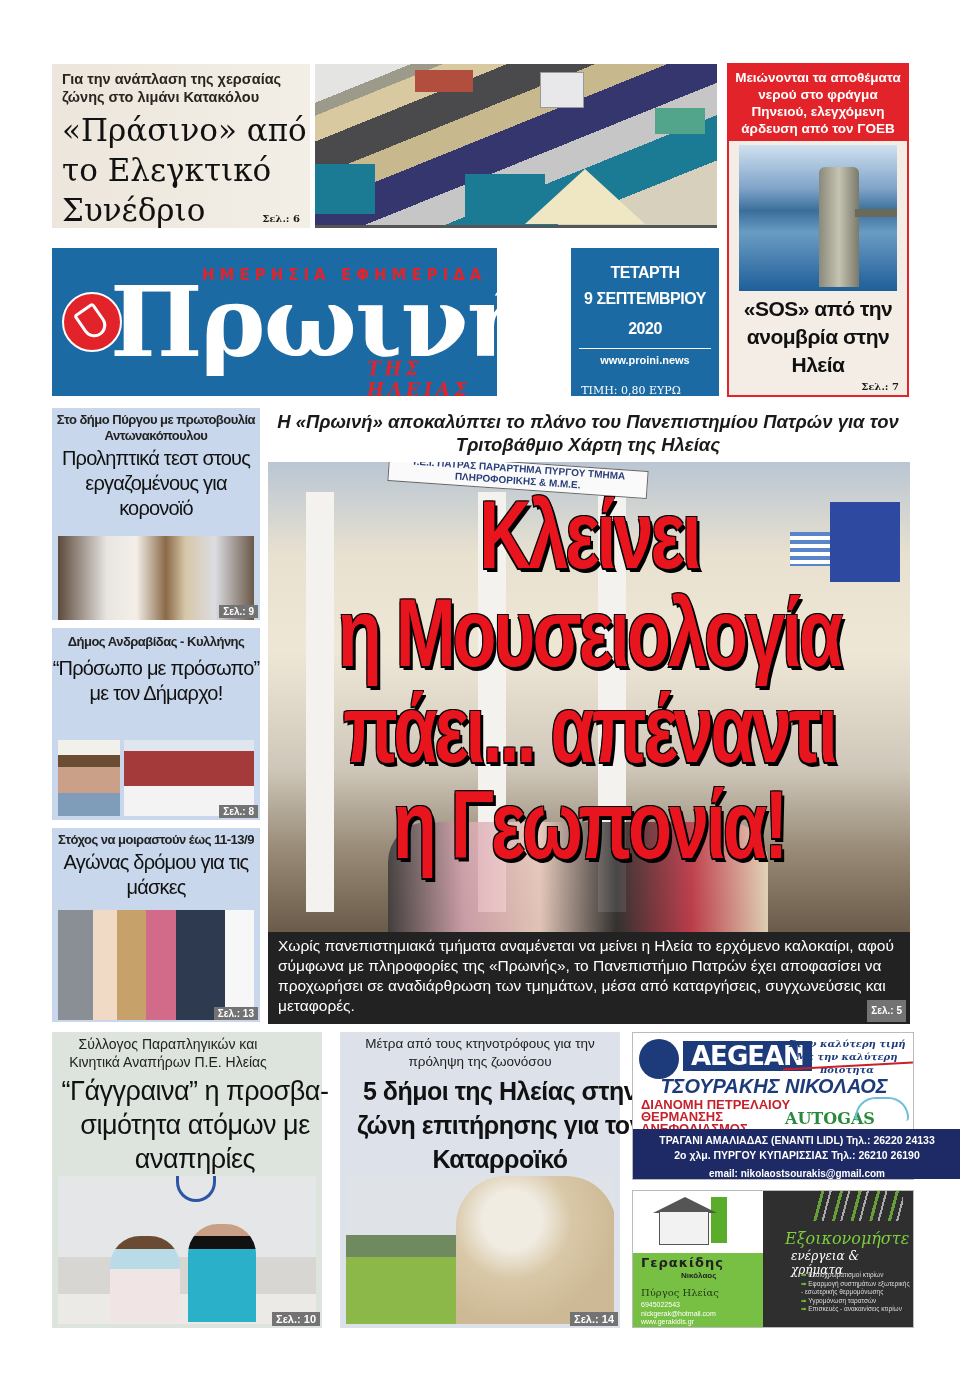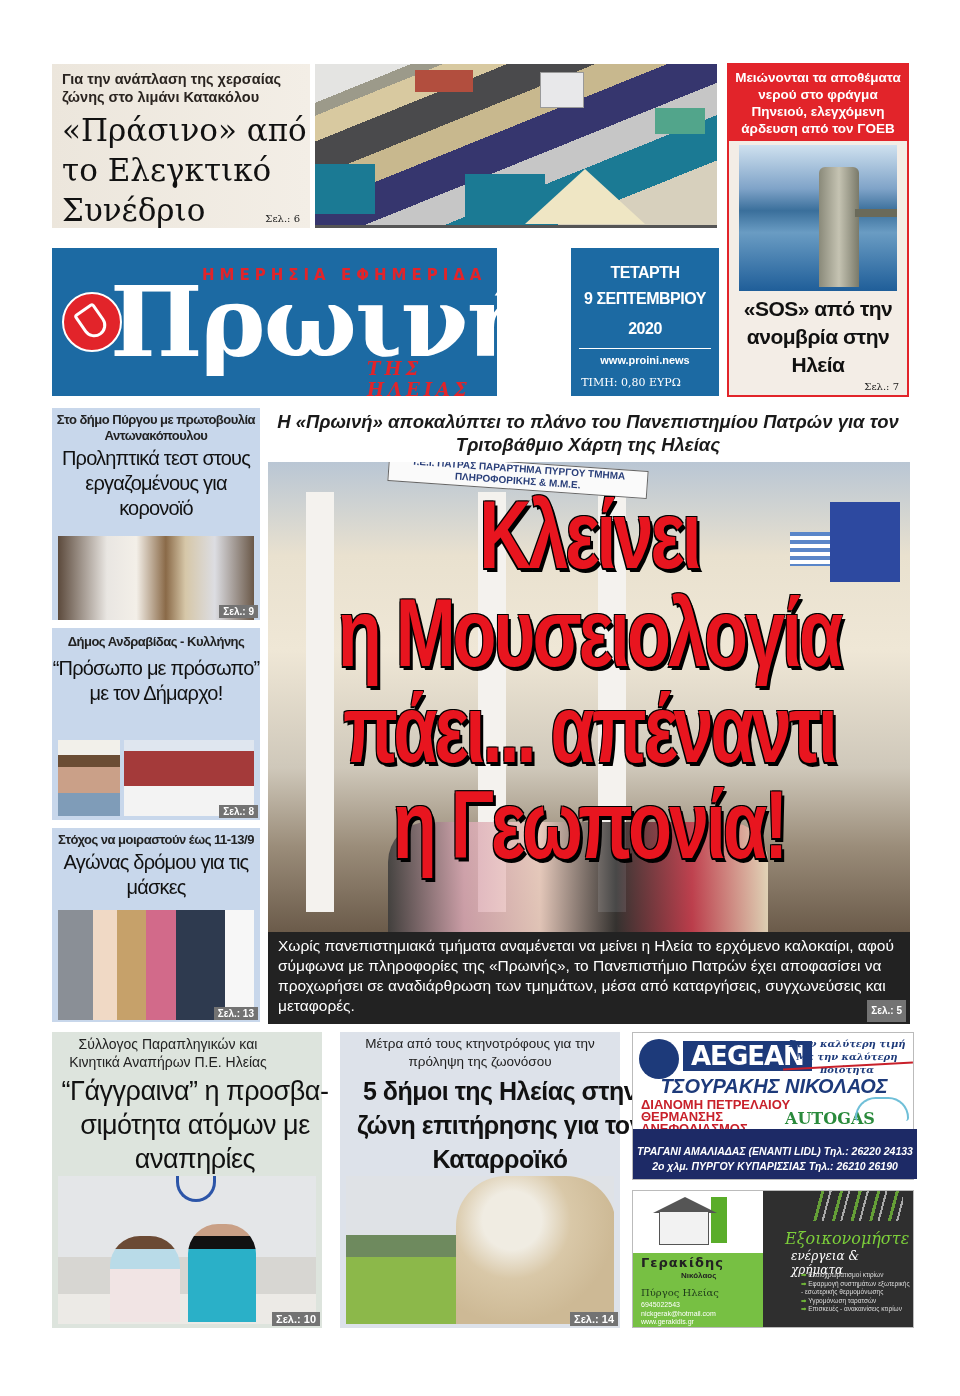--- a/index.html
+++ b/index.html
@@ -1,19 +1,19 @@
 <!DOCTYPE html>
 <html><head>
 <meta charset="utf-8">
 <style>
   * { box-sizing: border-box; margin: 0; padding: 0; }
   html, body { width: 960px; height: 1396px; background: #ffffff; overflow: hidden; }
   body { position: relative; font-family: "Liberation Sans", "DejaVu Sans", sans-serif; color: #1a1a1a; }
   .abs { position: absolute; }
-  .sel { position: absolute; font-family: "DejaVu Serif", serif; font-size: 10px; font-weight: normal; }
+  .sel { position: absolute; font-family: "DejaVu Serif", serif; font-size: 10px; font-weight: bold; }
   .sel-red { background: #737373; color: #fff; padding: 1px 4px; font-family: "Liberation Sans", sans-serif; font-size: 11px; font-weight: bold; }
   .photo { position: absolute; overflow: hidden; }
 
   
   #teaser-port { left: 52px; top: 64px; width: 258px; height: 164px; background: linear-gradient(90deg,#ece6dc,#f3eee6); }
   #teaser-port .kicker { position: absolute; left: 10px; top: 6px; width: 250px; font-size: 14.5px; line-height: 18px; font-weight: bold; color: #2a2420; }
   #teaser-port .headline { position: absolute; left: 10px; top: 46px; width: 260px; font-family: "DejaVu Serif", serif; font-size: 31px; line-height: 40px; color: #111; }
   #teaser-port .sel { right: 10px; bottom: 4px; }
 
   #port-render { left: 315px; top: 64px; width: 402px; height: 164px; background:
@@ -40,21 +40,21 @@
   #masthead .logo-circle { position:absolute; left:10px; top:44px; width:60px; height:60px; border-radius:50%; background:#e2242a; border:2px solid #fff; }
   #masthead .logo-circle .nib { position:absolute; left:16px; top:12px; width:24px; height:32px; border:3px solid #fff; border-radius:4px 4px 14px 14px; transform:rotate(-35deg); }
   #masthead .brand { position:absolute; left:58px; top:14px; font-family:"DejaVu Serif", serif; font-weight:bold; font-size:98px; line-height:120px; color:#fff; letter-spacing:-2px; }
   #masthead .tagline-top { position:absolute; left:150px; top:18px; font-size:15px; font-weight:bold; letter-spacing:5px; color:#e2242a; font-family:"DejaVu Sans", sans-serif; }
   #masthead .tagline-bottom { position:absolute; left:315px; top:110px; font-family:"DejaVu Serif", serif; font-style:italic; font-size:18px; font-weight:bold; letter-spacing:4px; color:#e2242a; }
 
   #datebox { left: 571px; top: 248px; width: 148px; height: 148px; background: #1c6aa3; color: #fff; text-align:center; }
   #datebox .d1 { position:absolute; left:0; width:148px; font-family:"Liberation Sans Narrow","Liberation Sans",sans-serif; font-weight:bold; font-size:16px; letter-spacing:-0.5px; }
   #datebox .rule { position:absolute; left:8px; top:100px; width:132px; height:1px; background:#fff; }
   #datebox .web { position:absolute; left:0; top:106px; width:148px; font-size:11px; font-weight:bold; }
-  #datebox .price { position:absolute; left:0; top:128px; width:120px; font-size:11px; font-family:"DejaVu Serif", serif; }
+  #datebox .price { position:absolute; left:0; top:136px; width:120px; font-size:11px; font-family:"DejaVu Serif", serif; }
 
   
   #lead-kicker { left: 268px; top: 410px; width: 640px; text-align:center; font-style:italic; font-weight:bold; font-size:18.5px; line-height:23px; color:#1a1a1a; }
 
   
   #lead-photo { left: 268px; top: 462px; width: 642px; height: 470px; background: linear-gradient(180deg,#b9c6d4 0%, #e9e1cf 20%, #efe7d6 40%, #cfc8ba 65%, #9a8c79 82%, #6b5b4a 100%); }
   #lead-photo .col { position:absolute; top:30px; width:28px; height:420px; background:#f4f2ee; }
   #lead-photo .sign { position:absolute; left:120px; top:0; width:260px; height:28px; background:#fafafa; border:1px solid #666; transform:rotate(4deg); font-size:10px; font-weight:bold; color:#2a3f7a; text-align:center; line-height:12px; }
   #lead-photo .flag-eu { position:absolute; right:10px; top:40px; width:70px; height:80px; background:#2d49a0; }
   #lead-photo .flag-gr { position:absolute; right:80px; top:70px; width:40px; height:34px; background:repeating-linear-gradient(180deg,#5a86c9 0 4px,#fff 4px 8px); }
@@ -100,21 +100,21 @@
   
   #ad-aegean { left: 632px; top: 1032px; width: 282px; height: 148px; background:#fff; border:1px solid #bbb; }
   #ad-aegean .logo-star { position:absolute; left:6px; top:6px; width:40px; height:40px; border-radius:50%; background:#1d3a7a; }
   #ad-aegean .logo-text { position:absolute; left:50px; top:8px; font-family:"DejaVu Sans", sans-serif; font-size:26px; font-weight:bold; color:#fff; background:#1d3a7a; padding:0 8px; line-height:30px; letter-spacing:-1px; }
   #ad-aegean .slogan { position:absolute; left:146px; top:4px; width:136px; text-align:center; font-style:italic; font-weight:bold; font-size:10px; line-height:13px; color:#1d3a7a; font-family:"DejaVu Serif",serif; }
   #ad-aegean .slogan-line { position:absolute; left:150px; top:32px; width:130px; height:2px; background:#c8202a; transform:rotate(-3deg); }
   #ad-aegean .name { position:absolute; left:0; top:42px; width:282px; text-align:center; font-size:20px; font-weight:bold; font-style:italic; color:#1d3a7a; }
   #ad-aegean .services { position:absolute; left:8px; top:66px; width:150px; font-size:13px; line-height:12px; color:#c8202a; font-weight:bold; }
   #ad-aegean .autogas { position:absolute; left:152px; top:76px; font-family:"DejaVu Serif",serif; font-size:16px; color:#2a8a3c; font-weight:bold; }
   #ad-aegean .car { position:absolute; left:222px; top:64px; width:54px; height:24px; border:2px solid #6fbfd8; border-radius:24px 24px 4px 4px; border-bottom:none; }
-  #ad-aegean .footer { position:absolute; left:0; top:96px; width:284px; height:50px; background:#1d2a66; color:#fff; text-align:center; font-size:10.5px; line-height:15px; font-weight:bold; padding-top:15px;font-style:italic; }
+  #ad-aegean .footer { position:absolute; left:0; top:96px; width:328px; height:50px; background:#1d2a66; color:#fff; text-align:center; font-size:10.5px; line-height:15px; font-weight:bold; padding-top:4px; }
   #ad-aegean .footer .email { font-size:10px; margin-top:3px; }
 
   #ad-gerakidis { left: 632px; top: 1190px; width: 282px; height: 138px; background:#2f2f2f; border:1px solid #bbb; overflow:hidden; }
   #ad-gerakidis .left { position:absolute; left:0; top:0; width:130px; height:138px; background:linear-gradient(180deg,#fff 0 45%,#77c043 45%); }
   #ad-gerakidis .house { position:absolute; left:26px; top:20px; width:50px; height:34px; background:#f2f2f2; border:1px solid #555; }
   #ad-gerakidis .roof { position:absolute; left:20px; top:6px; width:0; height:0; border-left:32px solid transparent; border-right:32px solid transparent; border-bottom:16px solid #555; }
   #ad-gerakidis .arrow { position:absolute; left:78px; top:6px; width:16px; height:46px; background:#5aad2a; }
   #ad-gerakidis .pname { position:absolute; left:8px; top:64px; font-size:13px; font-weight:bold; color:#222; font-family:"DejaVu Sans",sans-serif; letter-spacing:1px; }
   #ad-gerakidis .pfirst { position:absolute; left:48px; top:80px; font-size:8px; font-weight:bold; color:#222; }
   #ad-gerakidis .pcity { position:absolute; left:8px; top:96px; font-family:"DejaVu Serif",serif; font-size:10px; color:#1e3a1a; }

